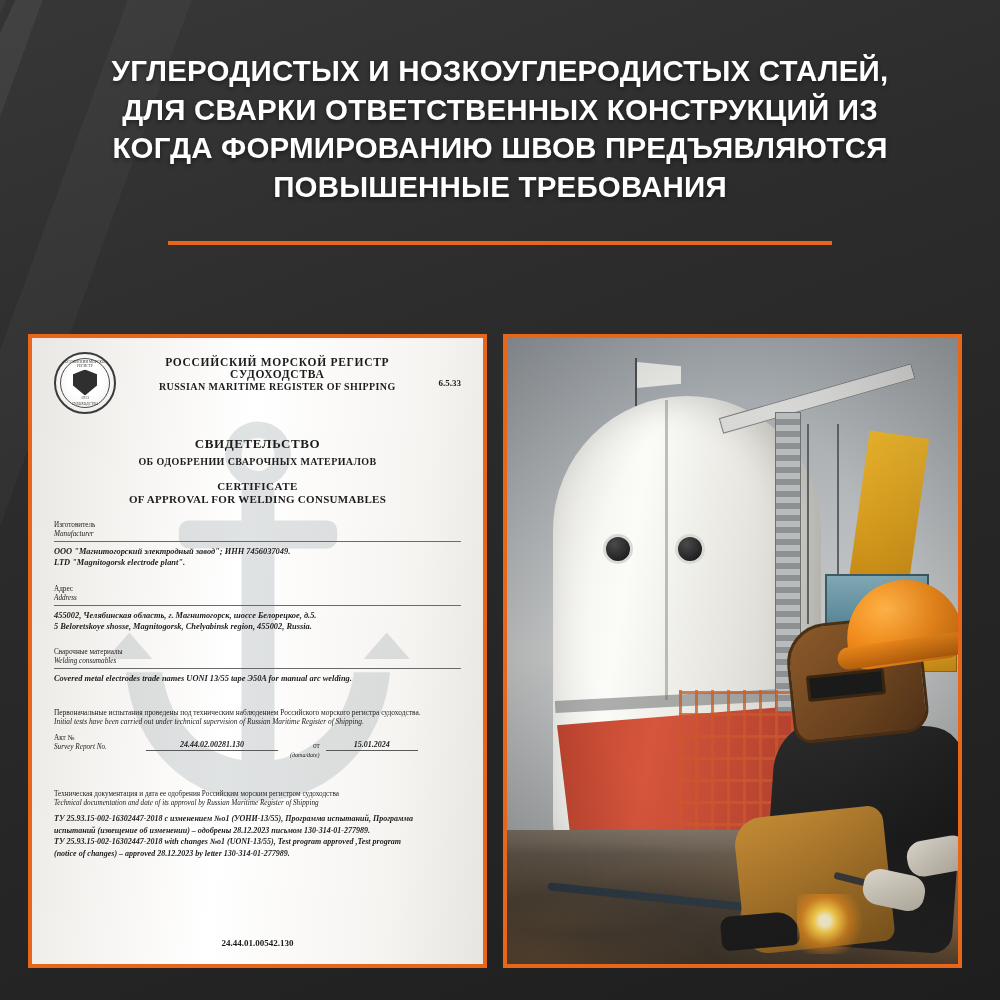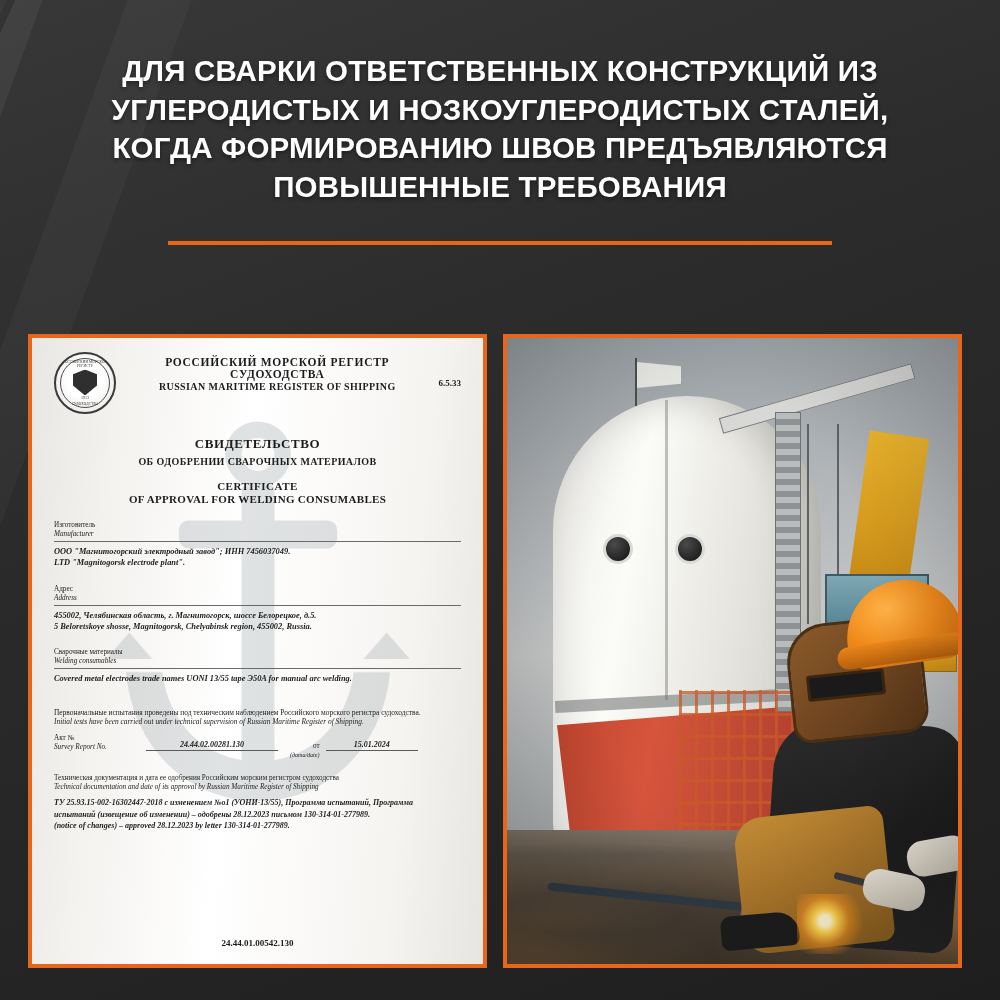--- a/index.html
+++ b/index.html
@@ -180,21 +180,21 @@
     border-bottom: 1px solid #5a5a5a;
     padding: 0 6px 1px 6px; text-align: center;
   }
   .actrow .v1 { width: 132px; }
   .actrow .v2 { width: 92px; }
   .actrow .ot { font-size: 7.2px; padding-bottom: 1px; padding-left: 29px; }
   .subnote {
     margin-left: 236px; font-size: 6px; font-style: italic; margin-top: 1px;
   }
 
-  .docnote { margin-top: 16px; font-size: 7.2px; line-height: 1.25; font-family: Liberation Serif, serif; }
+  .docnote { margin-top: 32px; font-size: 7.2px; line-height: 1.25; font-family: Liberation Serif, serif; }
   .docnote i { font-style: italic; display: block; }
   .doclist {
     margin-top: 5px; font-size: 8px; line-height: 1.45;
     font-style: italic; font-weight: bold;
   }
   .cert-footer {
     position: absolute; left: 0; right: 0; bottom: 16px;
     text-align: center; font-size: 9px; font-weight: bold;
     font-family: "Liberation Serif", serif; z-index: 3;
   }
@@ -373,22 +373,22 @@
     pointer-events: none;
   }
 </style>
 </head>
 <body>
 
 <div class="slide">
 
   <div class="headline-wrap">
     <div class="headline">
+      <span class="ln">УГЛЕРОДИСТЫХ  И НОЗКОУГЛЕРОДИСТЫХ СТАЛЕЙ,</span>
       <span class="ln">ДЛЯ СВАРКИ ОТВЕТСТВЕННЫХ КОНСТРУКЦИЙ ИЗ</span>
-      <span class="ln">УГЛЕРОДИСТЫХ  И НОЗКОУГЛЕРОДИСТЫХ СТАЛЕЙ,</span>
       <span class="ln">КОГДА ФОРМИРОВАНИЮ ШВОВ ПРЕДЪЯВЛЯЮТСЯ</span>
       <span class="ln">ПОВЫШЕННЫЕ ТРЕБОВАНИЯ</span>
     </div>
   </div>
 
   <div class="rule"></div>
 
   <div class="panels">
 
     <div class="panel left">
@@ -482,20 +482,21 @@
           </div>
           <div class="subnote">(дата/date)</div>
 
           <div class="docnote">
             <span>Техническая документация и дата ее одобрения Российским морским регистром судоходства</span>
             <i>Technical documentation and date of its approval by Russian Maritime Register of Shipping</i>
           </div>
           <div class="doclist">
             <div>ТУ 25.93.15-002-16302447-2018 с изменением №о1 (УОНИ-13/55), Программа испытаний, Программа</div>
             <div>испытаний (извещение об изменении) – одобрены 28.12.2023 письмом 130-314-01-277989.</div>
+            <div>ТУ 25.93.15-002-16302447-2018 with changes №o1 (UONI-13/55), Test program approved ,Test program</div>
             <div>(notice of changes) – approved 28.12.2023 by letter 130-314-01-277989.</div>
           </div>
         </div>
 
         <div class="cert-footer">24.44.01.00542.130</div>
       </div>
     </div>
 
     <div class="panel right">
       <div class="photo">

